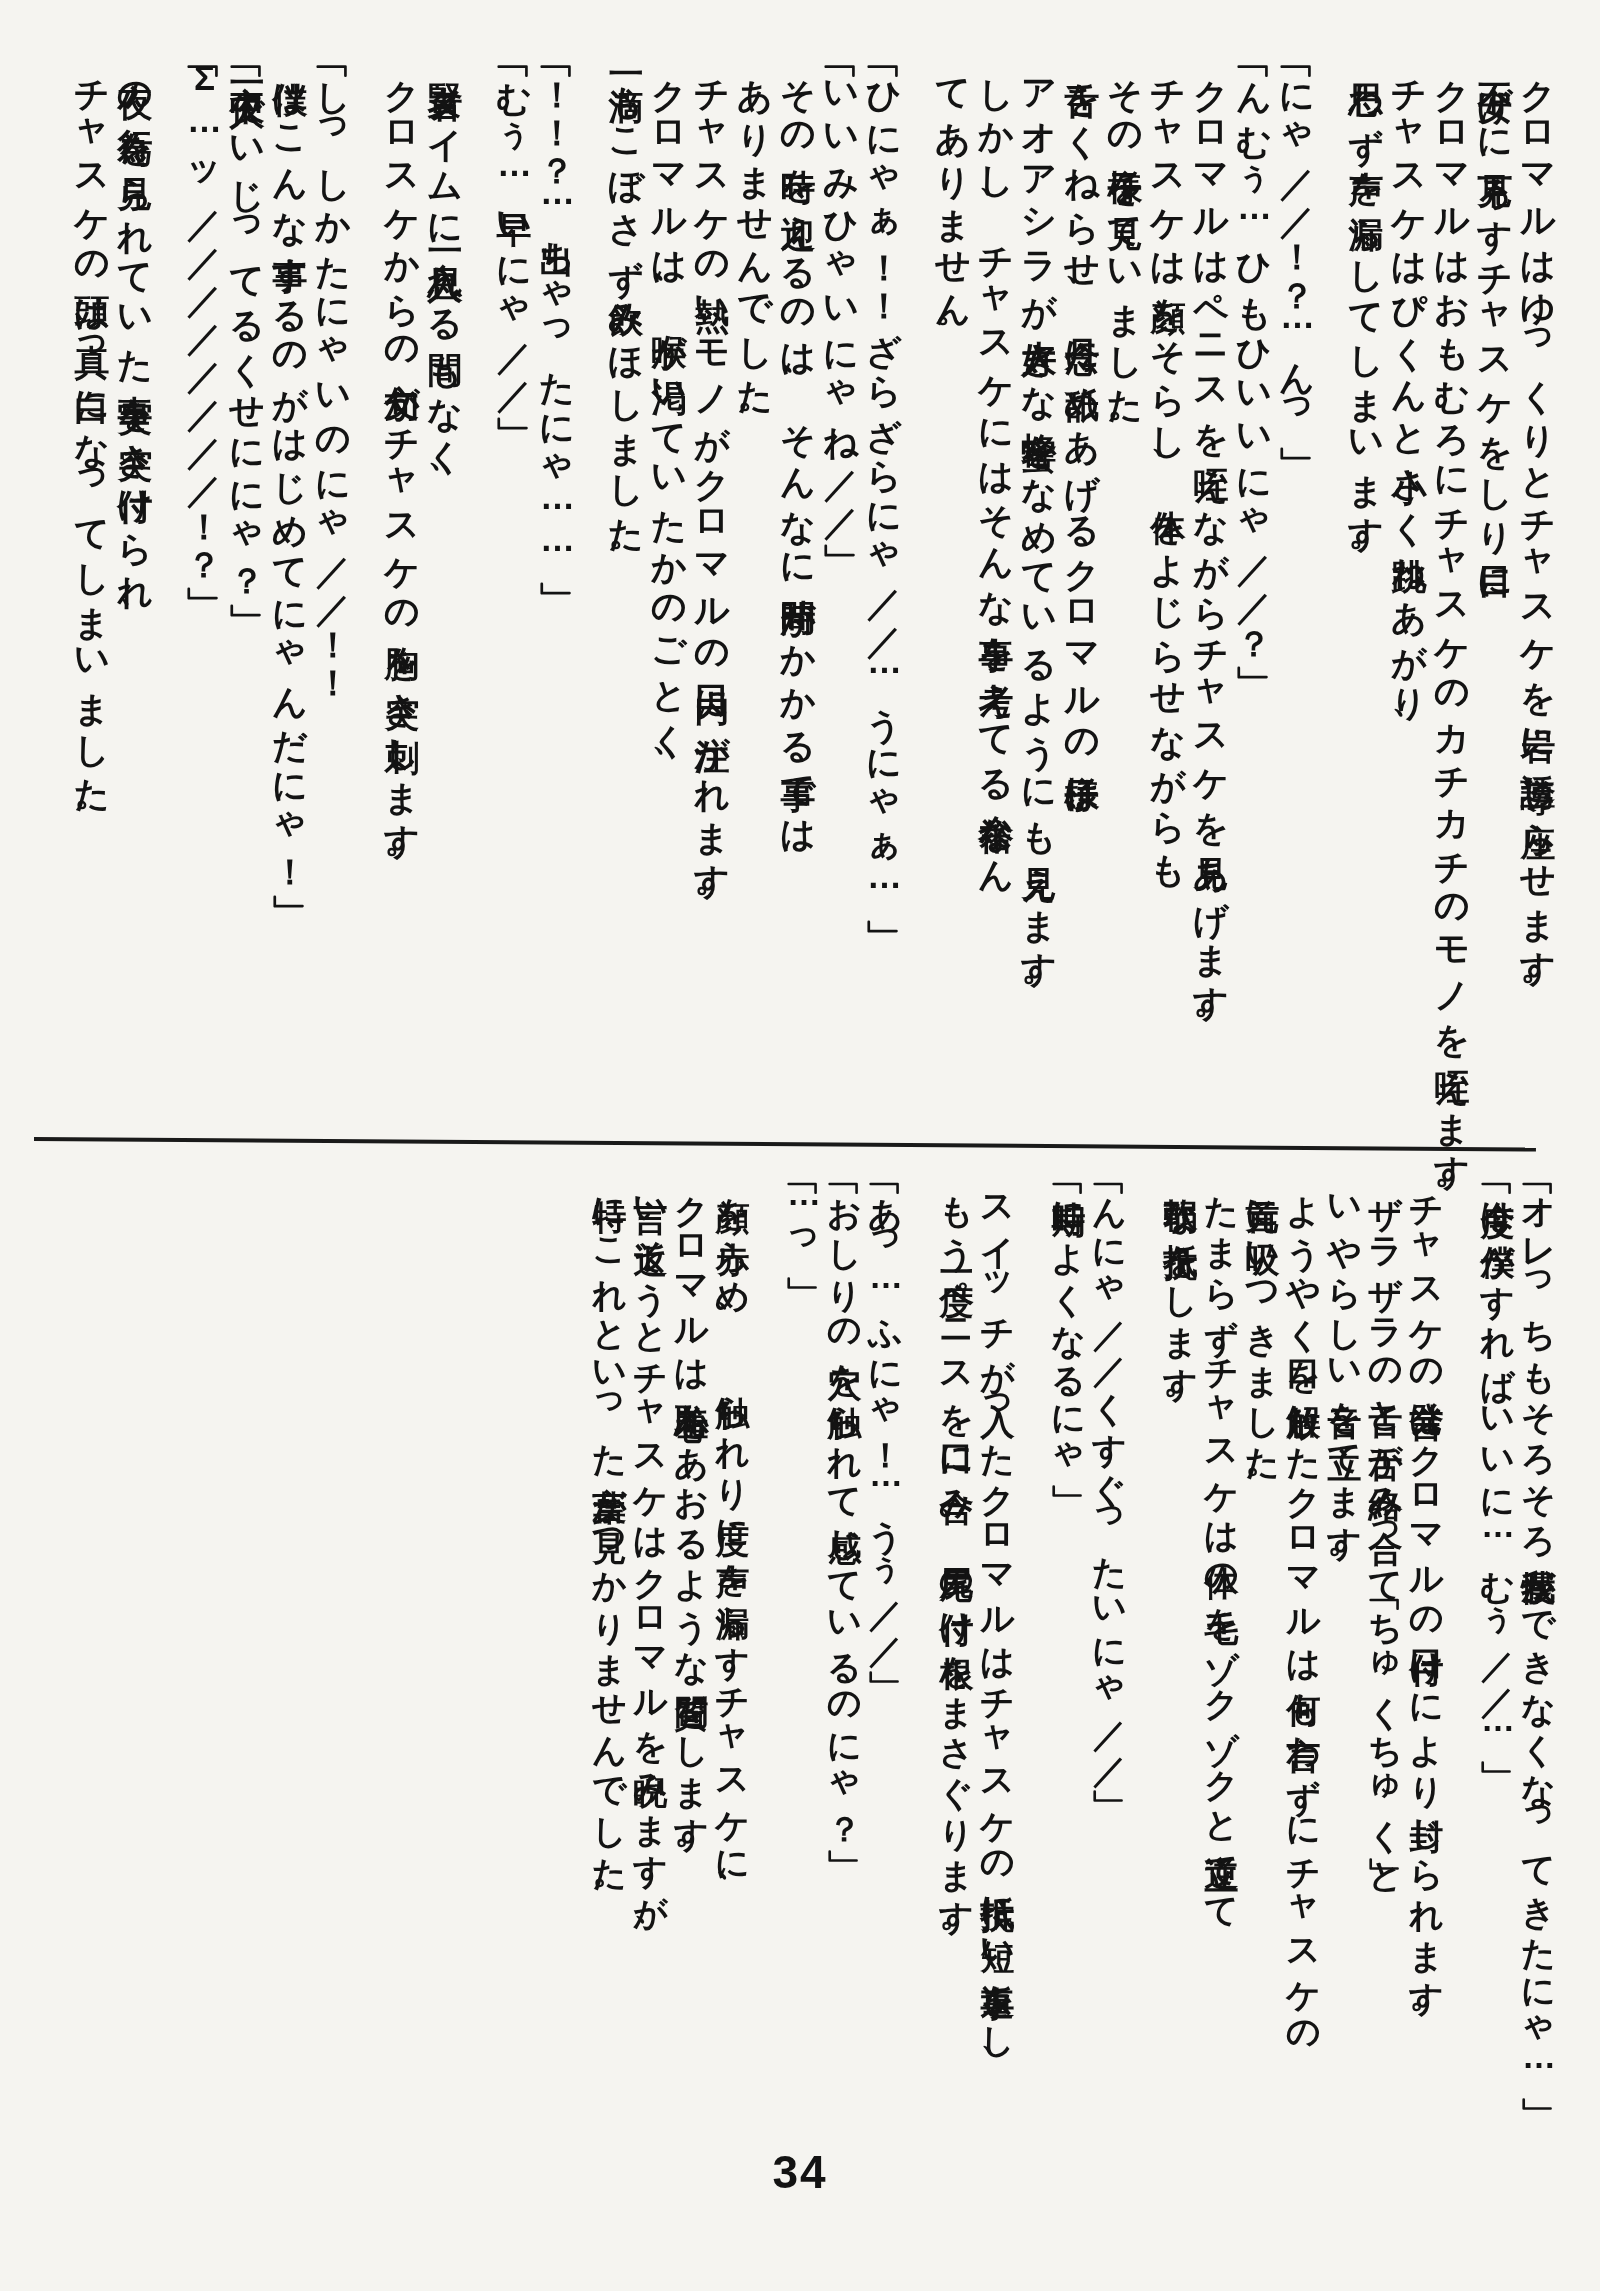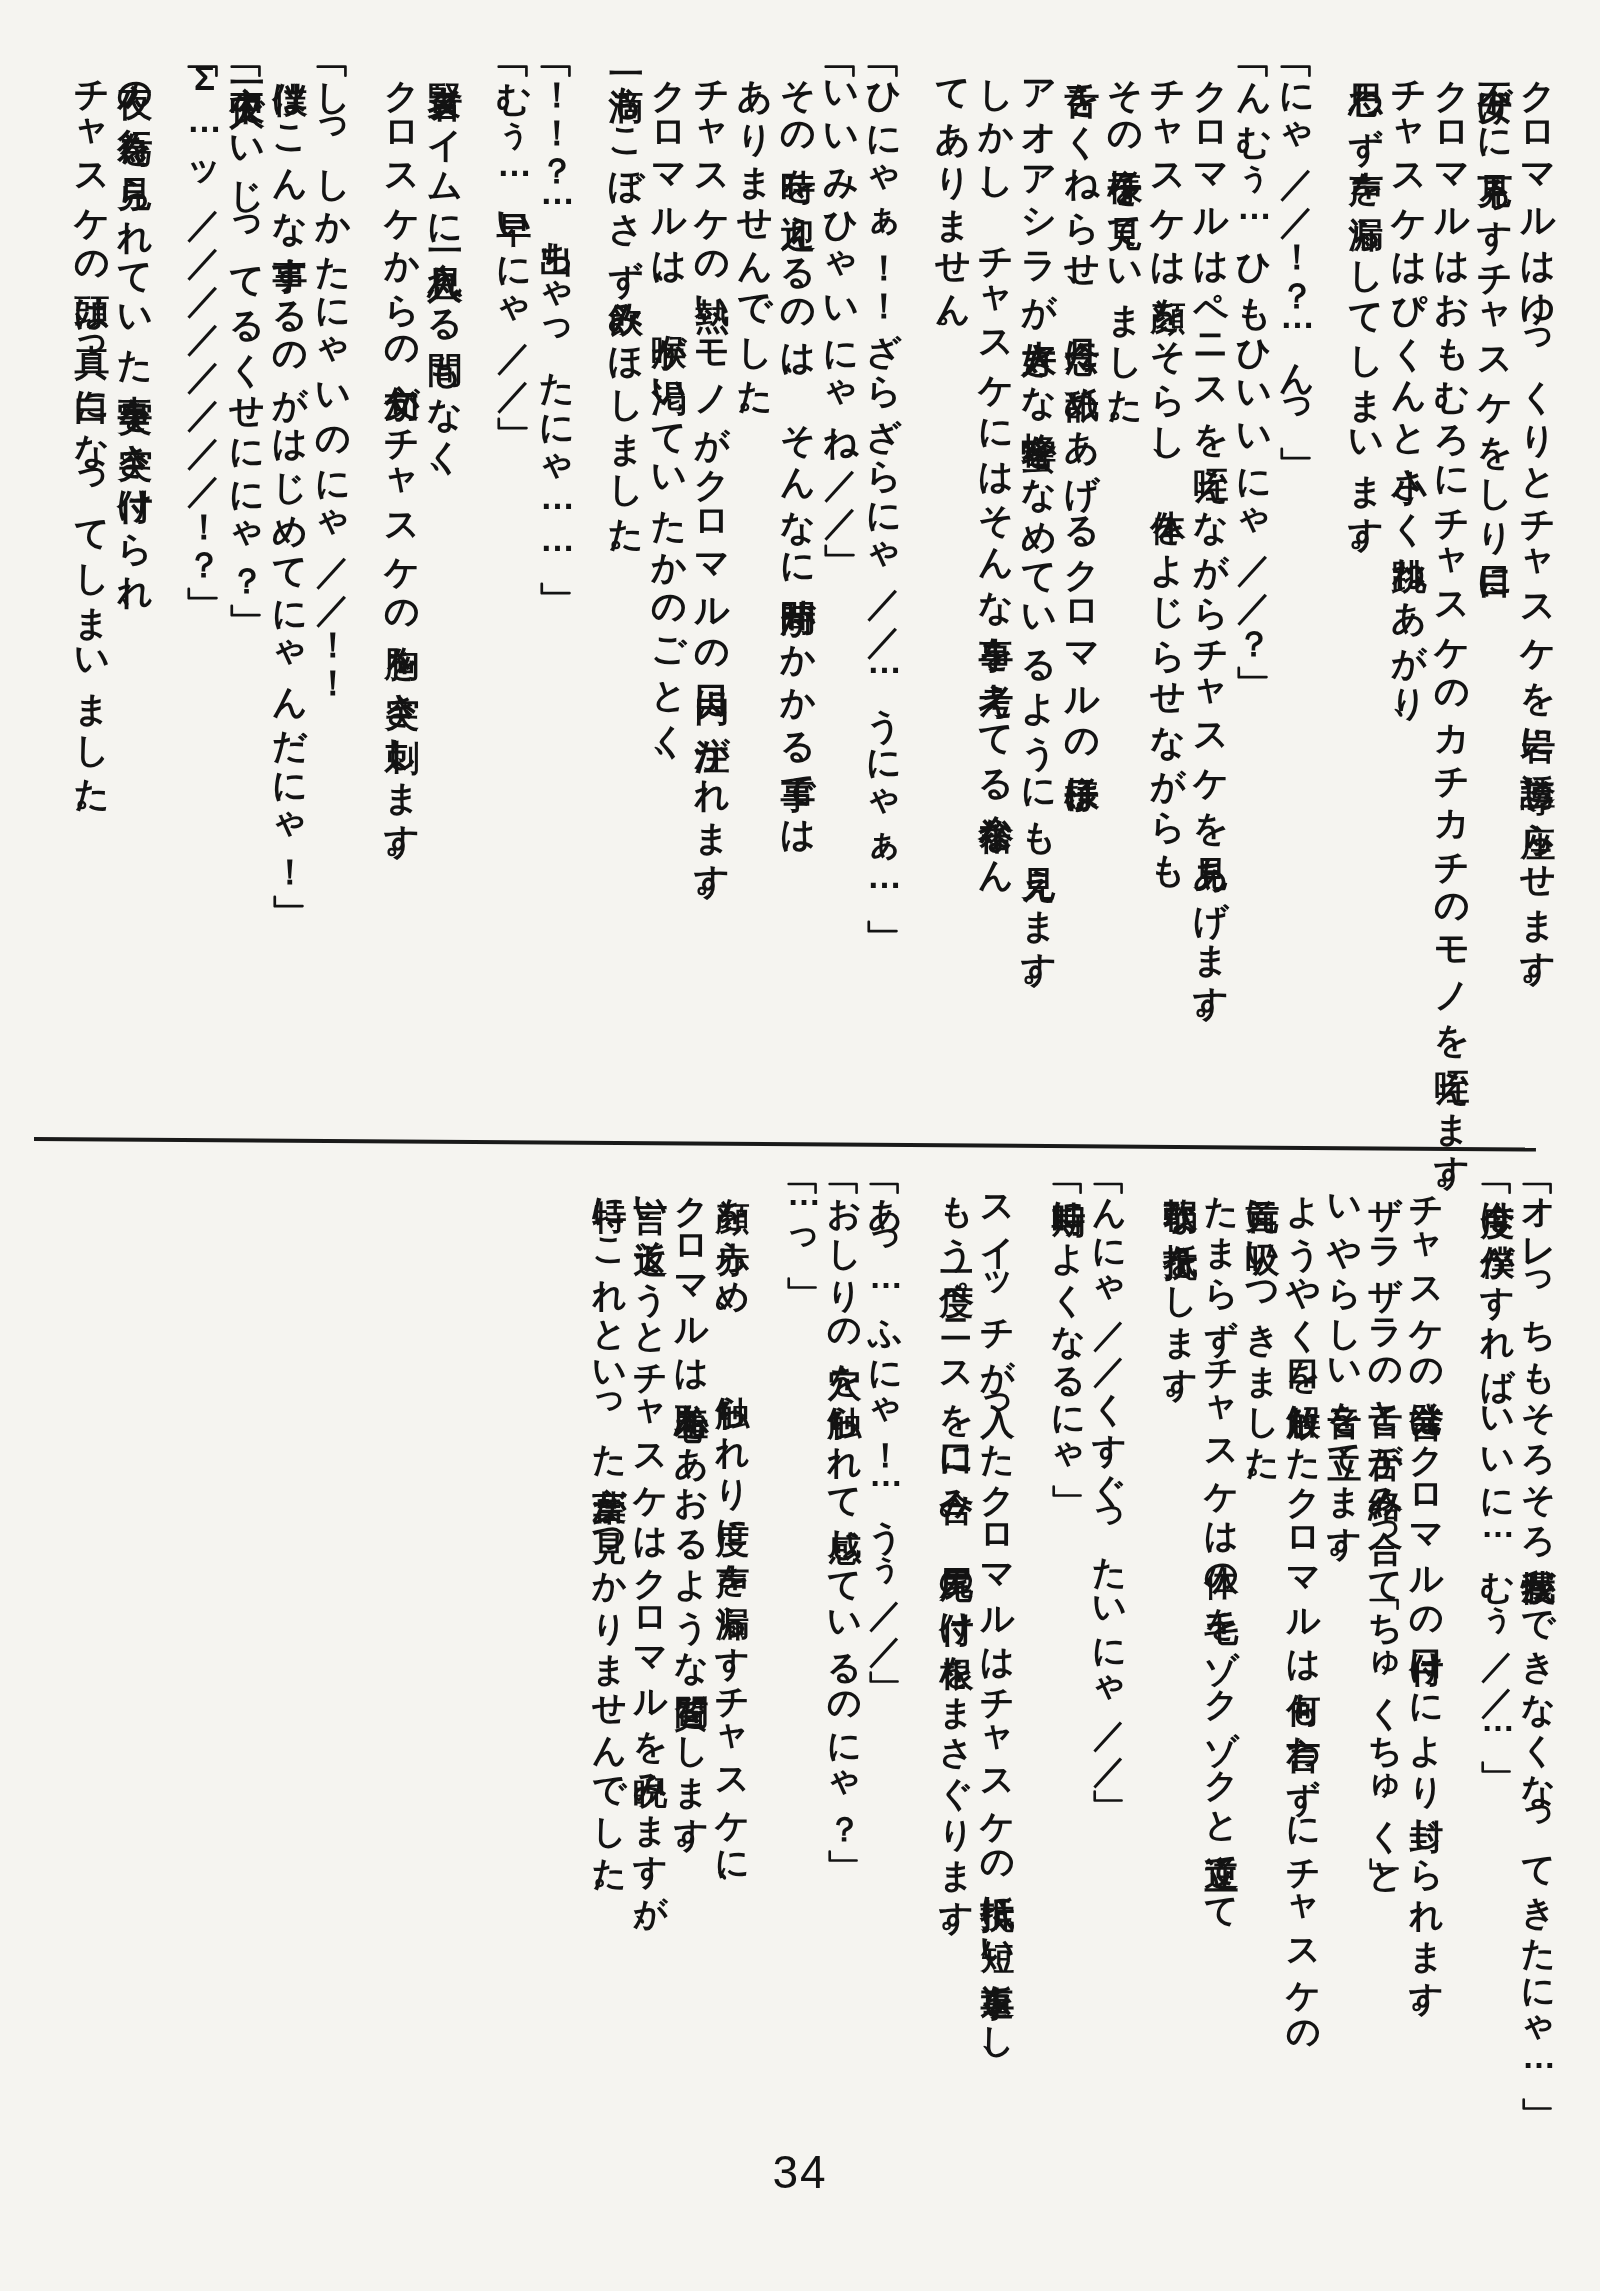--- a/index.html
+++ b/index.html
@@ -61,21 +61,21 @@
     transform: rotate(0.4deg);
     transform-origin: left center;
   }
   .page-num {
     position: absolute;
     top: 2145px;
     left: 0;
     width: 100%;
     text-align: center;
     font-size: 46px;
-    font-weight: 400;
+    font-weight: 700;
     letter-spacing: 2px;
   }
 </style>
 </head>
 <body style="background: rgb(245, 244, 240); color: rgb(19, 19, 19);">
 
 <div class="text-section sec-top">
     <div class="para">
       <div class="col">クロマルはゆっくりとチャスケを岩に誘導し座らせます。</div>
       <div class="col">不安げに見下ろすチャスケをしり目に、</div>

